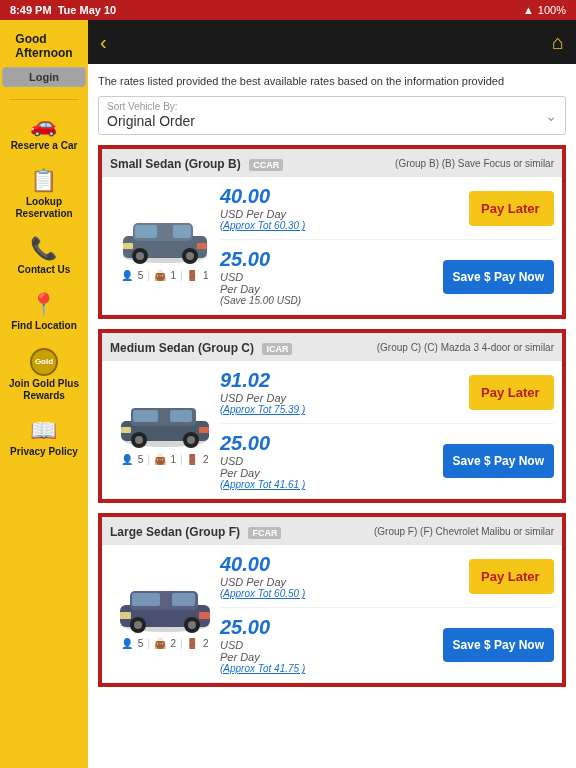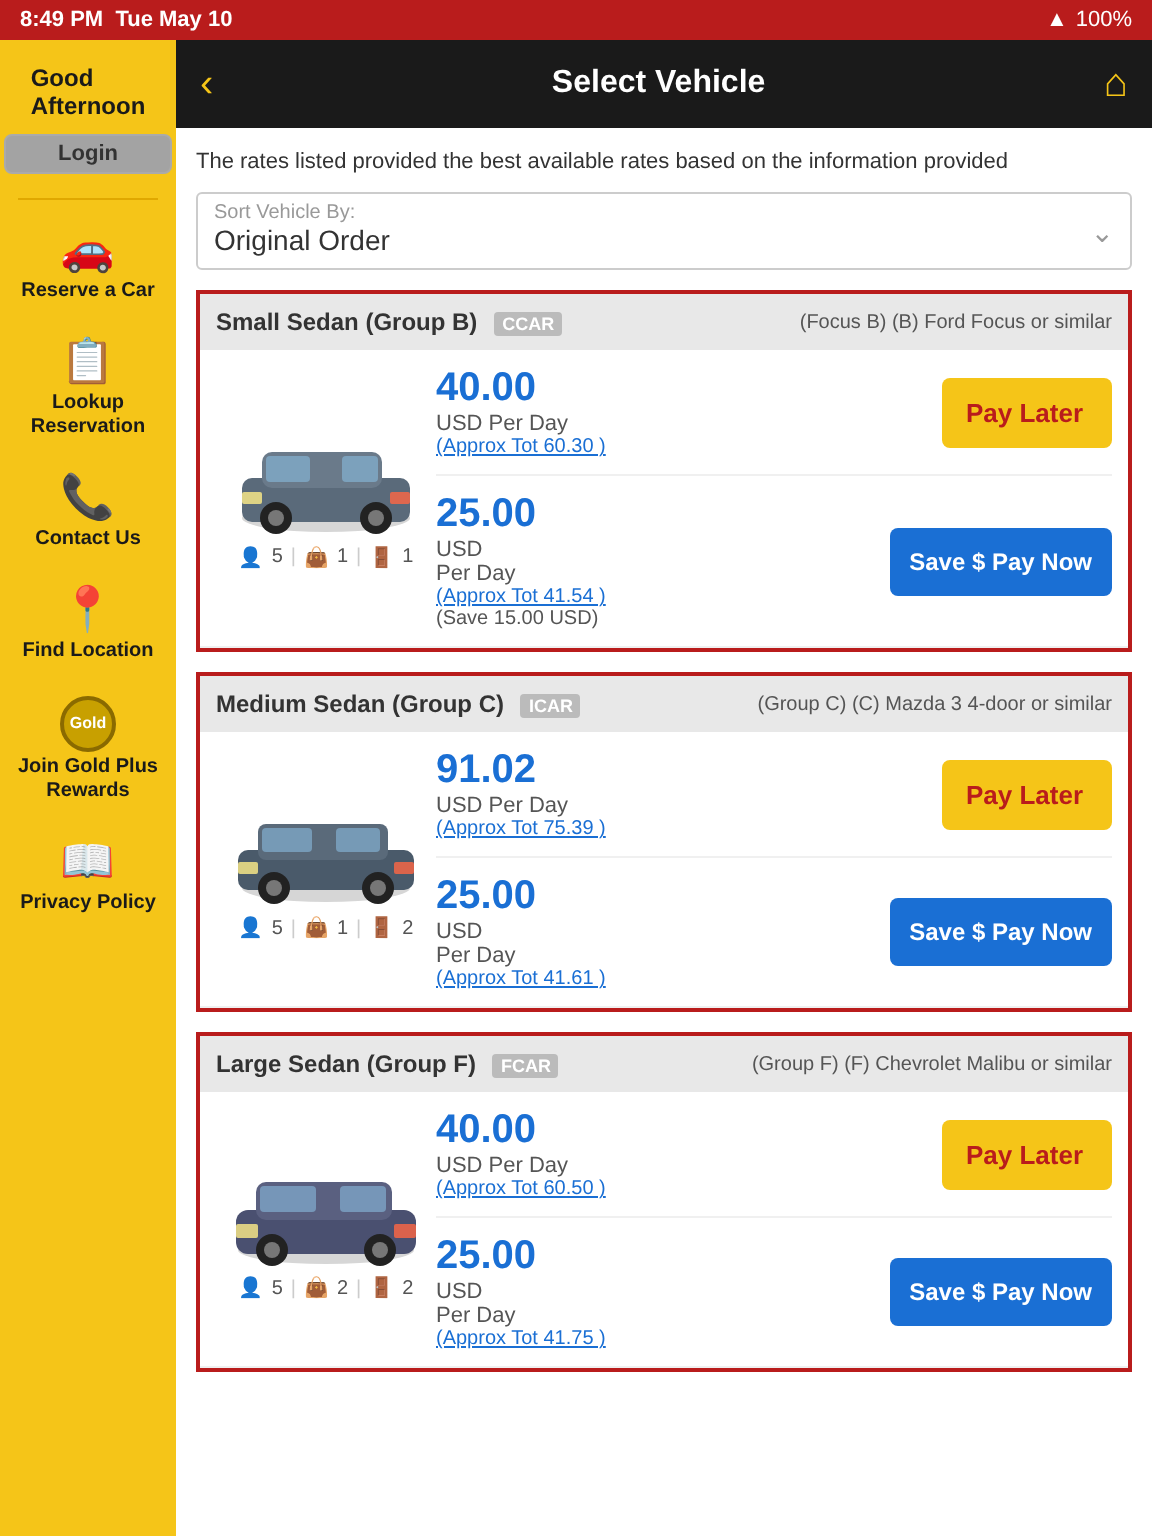--- a/index.html
+++ b/index.html
@@ -185,21 +185,21 @@
       text-align: right;
     }
     .sort-chevron {
       color: #999;
       font-size: 14px;
     }
 
     
     .vehicle-group {
       margin-bottom: 10px;
-      border: 2px solid #b91c1c;
+      border: 4px solid #b91c1c;
     }
     .group-header {
       background: #e8e8e8;
       padding: 5px 8px;
       display: flex;
       justify-content: space-between;
       align-items: center;
     }
     .group-name {
       font-size: 12px;
@@ -254,21 +254,21 @@
       flex-direction: column;
       gap: 6px;
     }
 
     .rate-option {
       display: flex;
       align-items: center;
       justify-content: space-between;
       gap: 6px;
     }
-    .rate-details { flex: 1; }
+    .rate-details { flex: 1; font-style: italic; }
     .rate-price {
       font-size: 20px;
       font-weight: 700;
       color: #1a6fd4;
     }
     .rate-currency {
       font-size: 11px;
       color: #555;
     }
     .rate-period {
@@ -387,42 +387,41 @@
     <div class="sidebar-item">
       <span class="icon">📖</span>
       <span class="label">Privacy Policy</span>
     </div>
   </div>
 
   <div class="main-content">
 
     <div class="header">
       <span class="header-back">‹</span>
-      <span class="header-title">Select Vehicle</span>
       <span class="header-home">⌂</span>
     </div>
 
     <div class="content-panel">
       <p class="rates-note">The rates listed provided the best available rates based on the information provided</p>
 
       <div class="sort-container">
         <div>
           <span class="sort-label">Sort Vehicle By:</span>
           <span class="sort-value">Original Order</span>
         </div>
         <span class="sort-chevron">⌄</span>
       </div>
 
       <div class="vehicle-group">
         <div class="group-header">
           <div>
             <span class="group-name">Small Sedan (Group B)</span>
             <span class="group-code">CCAR</span>
           </div>
-          <span class="group-similar">(Focus B) (B) Ford Focus or similar</span>
+          <span class="group-similar">(Group B) (B) Save Focus or similar</span>
         </div>
 
         <div class="vehicle-row">
           <div class="vehicle-image-area">
             <div class="car-svg-wrapper">
               <svg viewBox="0 0 100 55" width="100" height="55">
                 <ellipse cx="50" cy="45" rx="42" ry="7" fill="#999" opacity="0.4"></ellipse>
                 <rect x="8" y="25" width="84" height="22" rx="5" fill="#5a6a7a"></rect>
                 <rect x="18" y="12" width="60" height="18" rx="5" fill="#6a7a8a"></rect>
                 <circle cx="25" cy="45" r="8" fill="#222"></circle>
@@ -454,21 +453,20 @@
                 <div class="rate-approx">(Approx Tot 60.30 )</div>
               </div>
               <button class="btn-pay-later">Pay Later</button>
             </div>
             <div class="rate-separator"></div>
             <div class="rate-option">
               <div class="rate-details">
                 <div class="rate-price">25.00</div>
                 <div class="rate-currency">USD</div>
                 <div class="rate-period">Per Day</div>
-                <div class="rate-approx">(Approx Tot 41.54 )</div>
                 <div class="rate-save">(Save 15.00 USD)</div>
               </div>
               <button class="btn-pay-now">Save $ Pay Now</button>
             </div>
           </div>
         </div>
       </div>
 
       <div class="vehicle-group">
         <div class="group-header">

